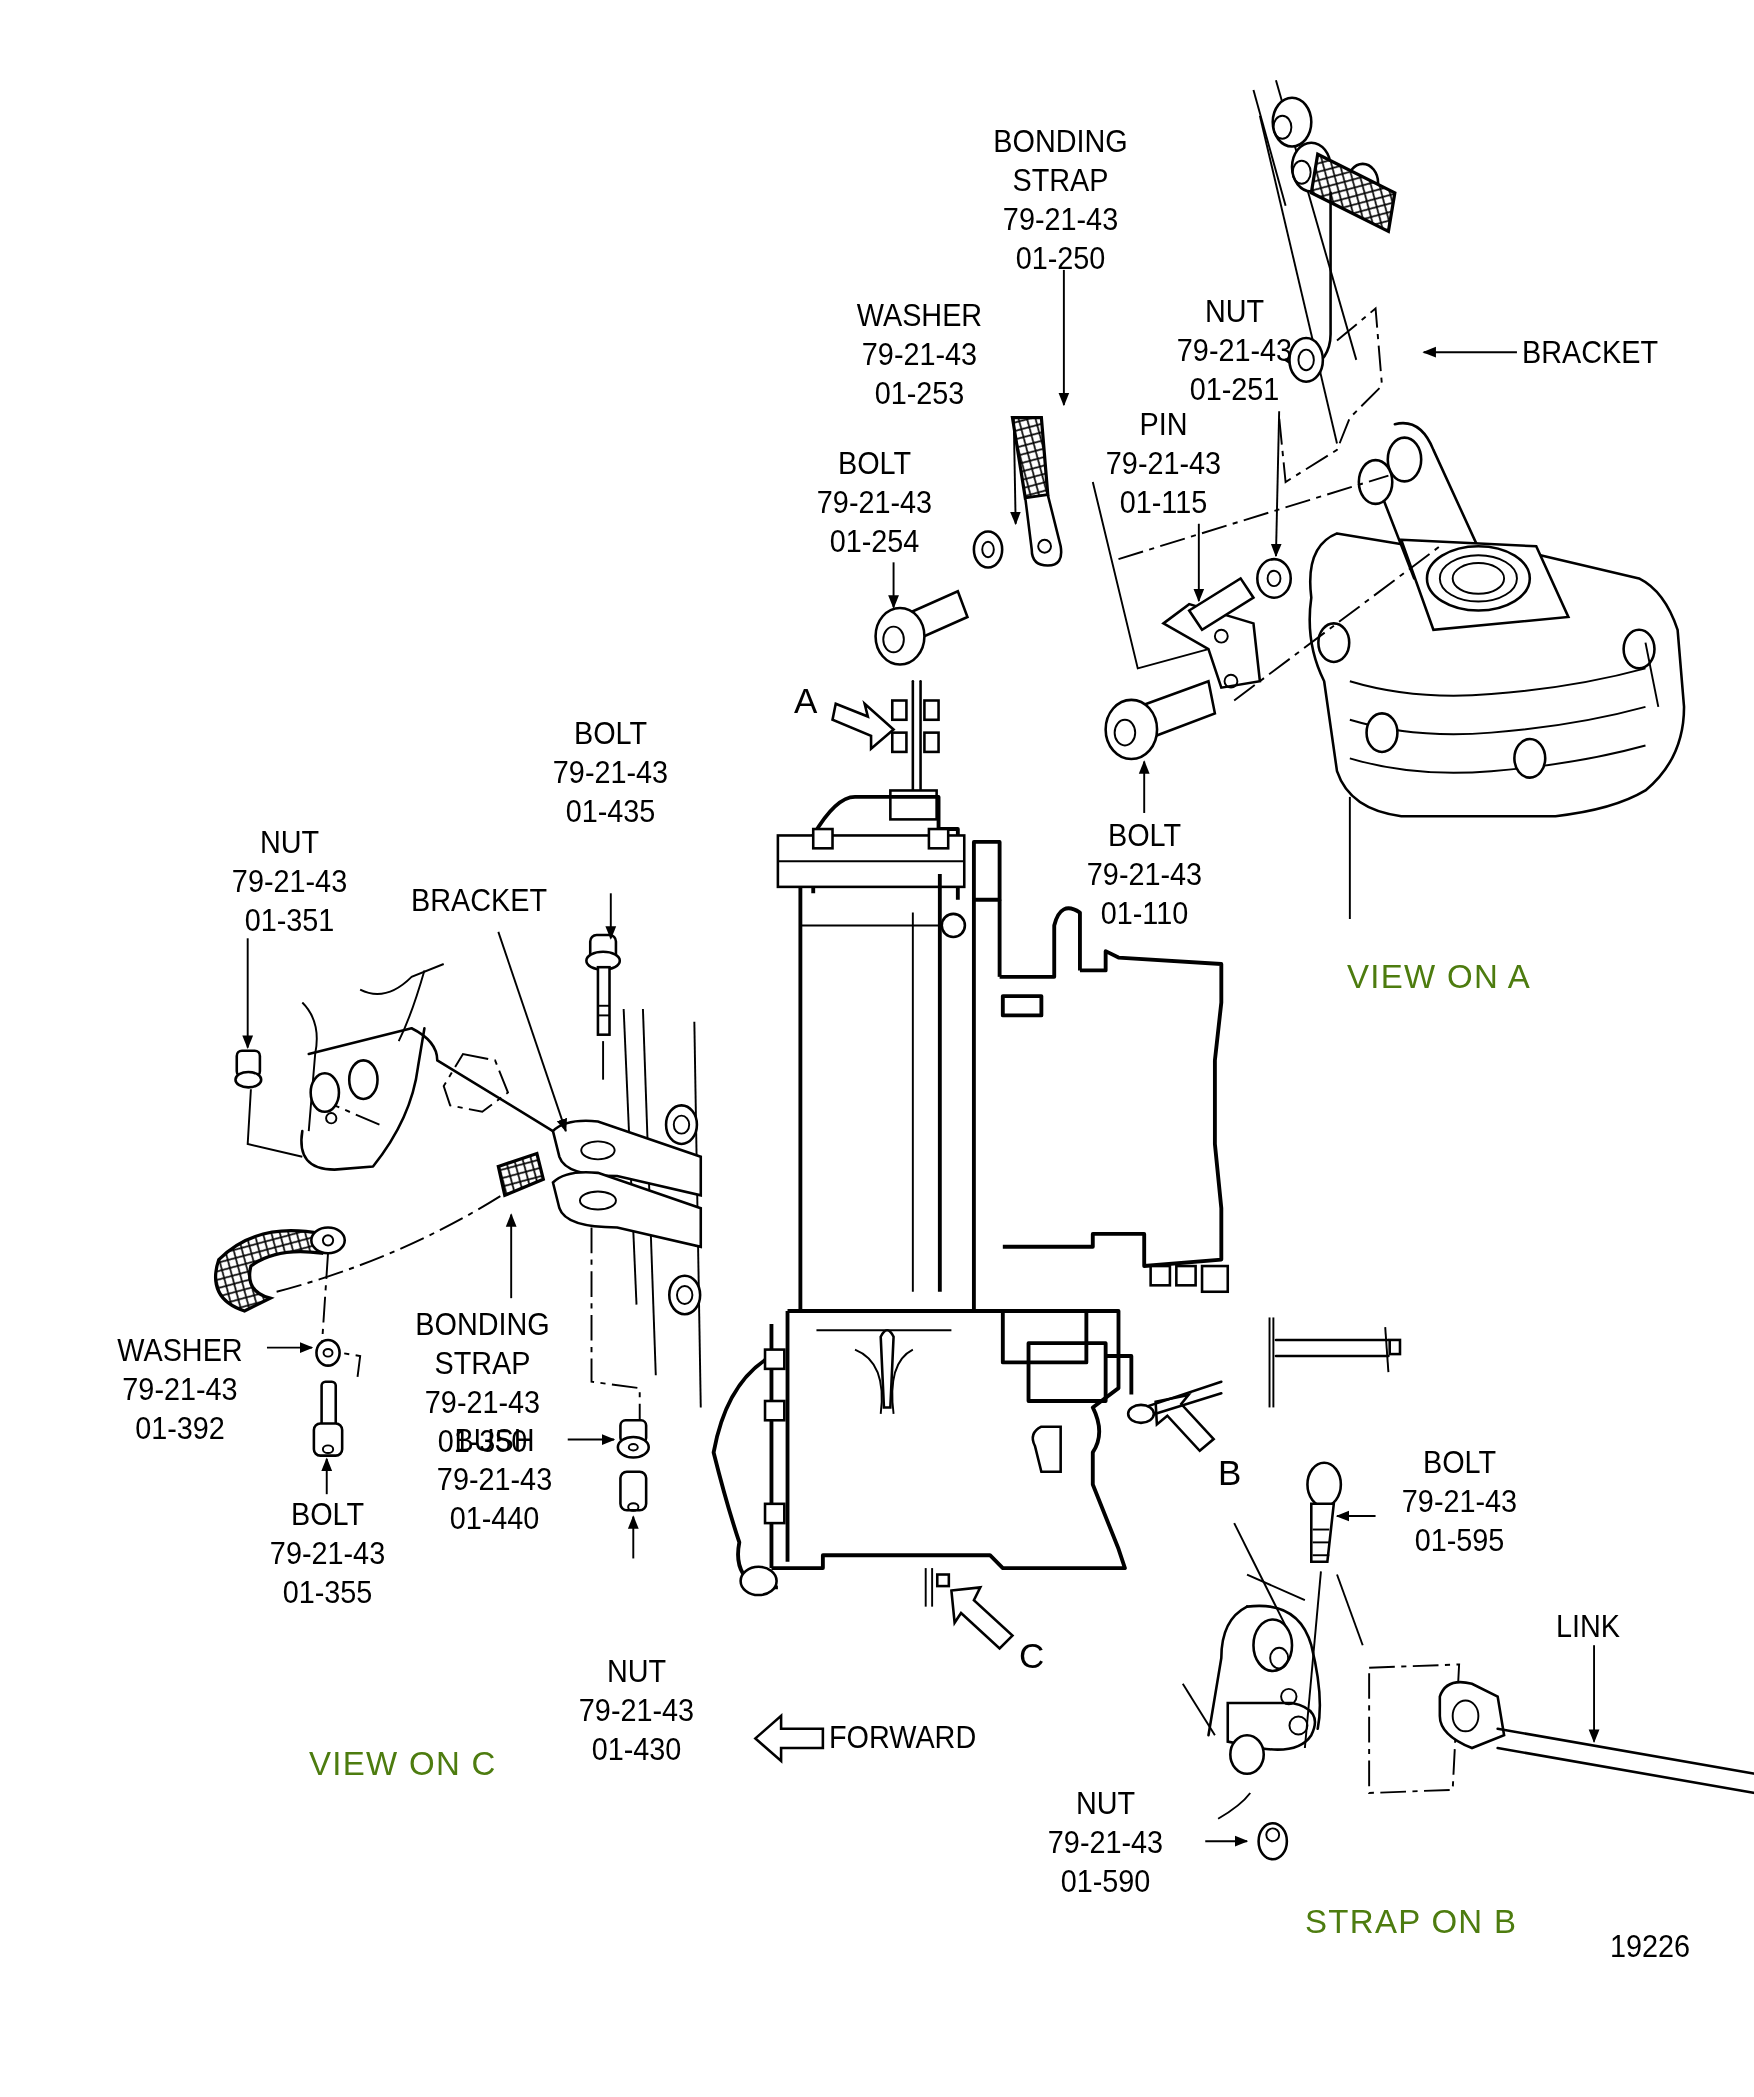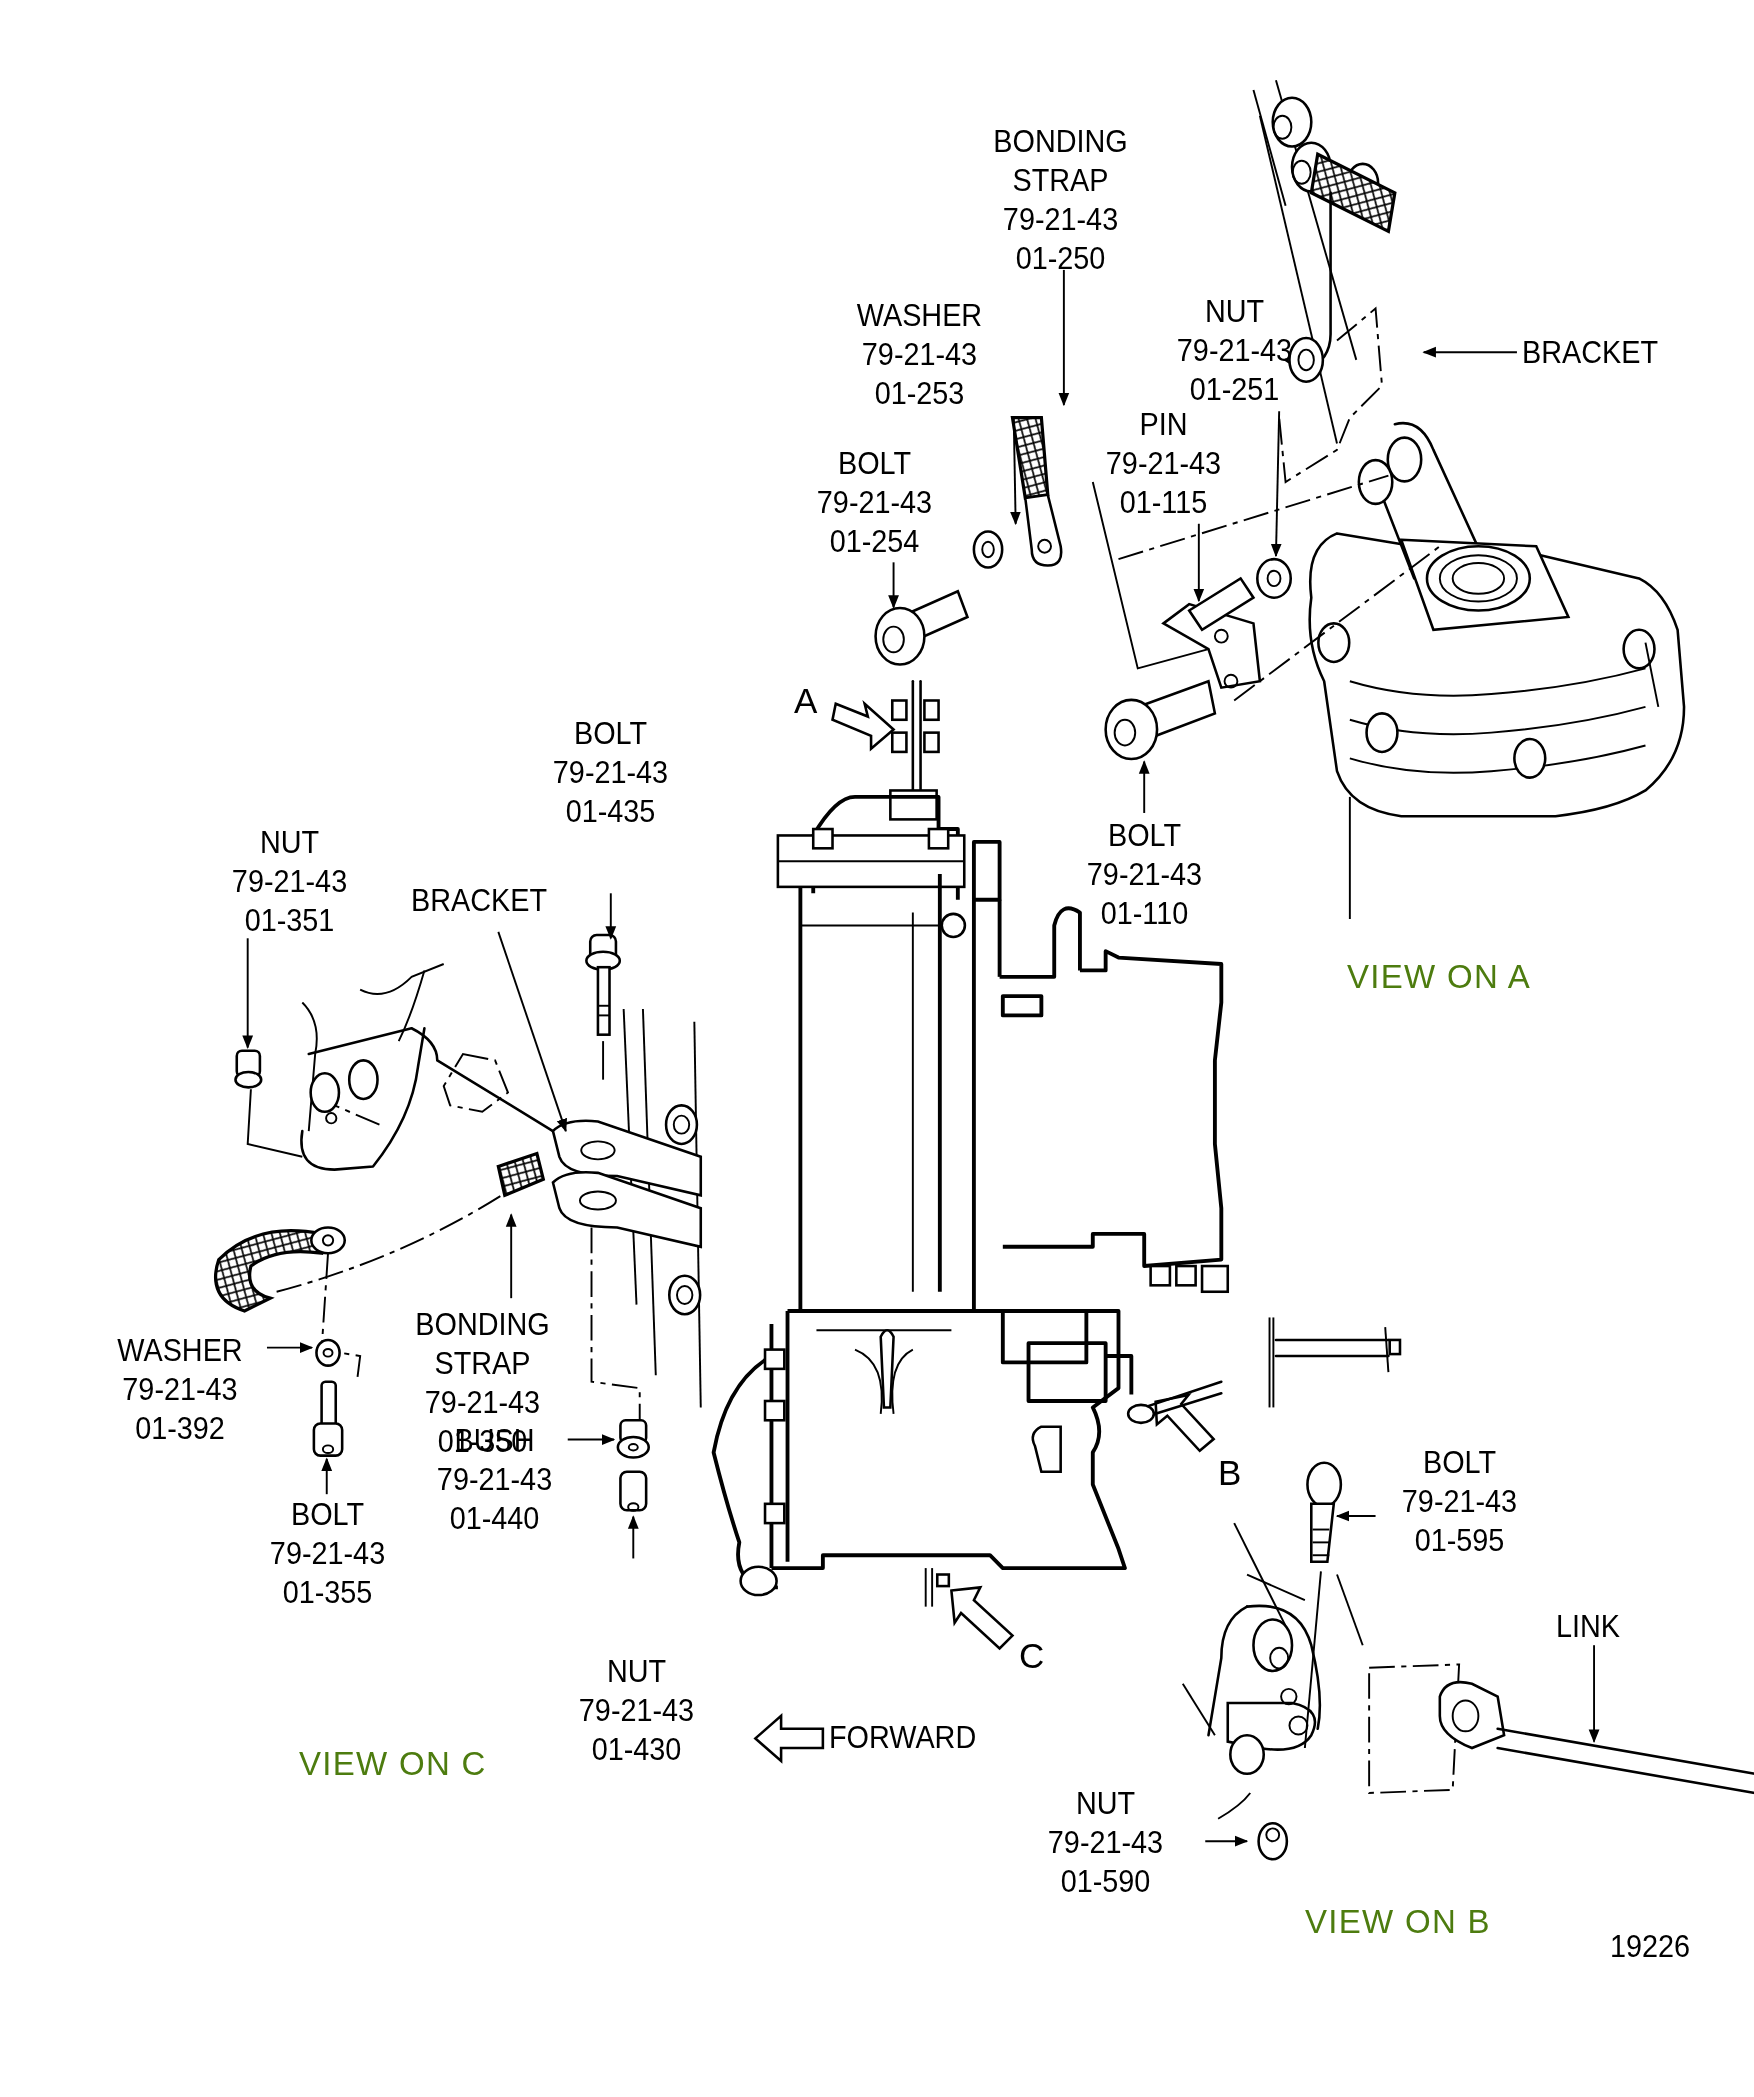--- a/index.html
+++ b/index.html
@@ -434,31 +434,31 @@
 <div class="lbl" style="left:411px; top:1421px; width:167px;">
   <span>BUSH</span>
   <span>79-21-43</span>
   <span>01-440</span>
 </div>
 <div class="lbl" style="left:553px; top:1652px; width:167px;">
   <span>NUT</span>
   <span>79-21-43</span>
   <span>01-430</span>
 </div>
-<div class="view" style="left:299px; top:1745px;">VIEW ON C</div>
+<div class="view" style="left:309px; top:1745px;">VIEW ON C</div>
 
 <div class="single" style="left:829px; top:1718px; transform:scaleX(0.9); transform-origin:left top;">FORWARD</div>
 
 <div class="lbl" style="left:1376px; top:1443px; width:167px;">
   <span>BOLT</span>
   <span>79-21-43</span>
   <span>01-595</span>
 </div>
 <div class="single" style="left:1556px; top:1607px; transform:scaleX(0.9); transform-origin:left top;">LINK</div>
 <div class="lbl" style="left:1022px; top:1784px; width:167px;">
   <span>NUT</span>
   <span>79-21-43</span>
   <span>01-590</span>
 </div>
-<div class="view" style="left:1305px; top:1903px;">VIEW ON B</div>
+<div class="view" style="left:1305px; top:1903px;">STRAP ON B</div>
 
 <div class="single" style="left:1610px; top:1927px; transform:scaleX(0.9); transform-origin:left top;">19226</div>
 
 
 </body></html>

